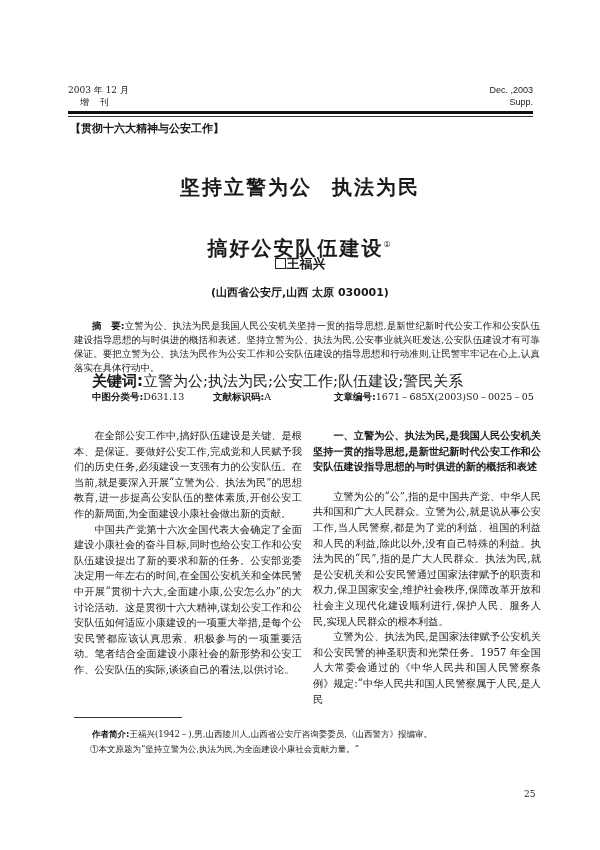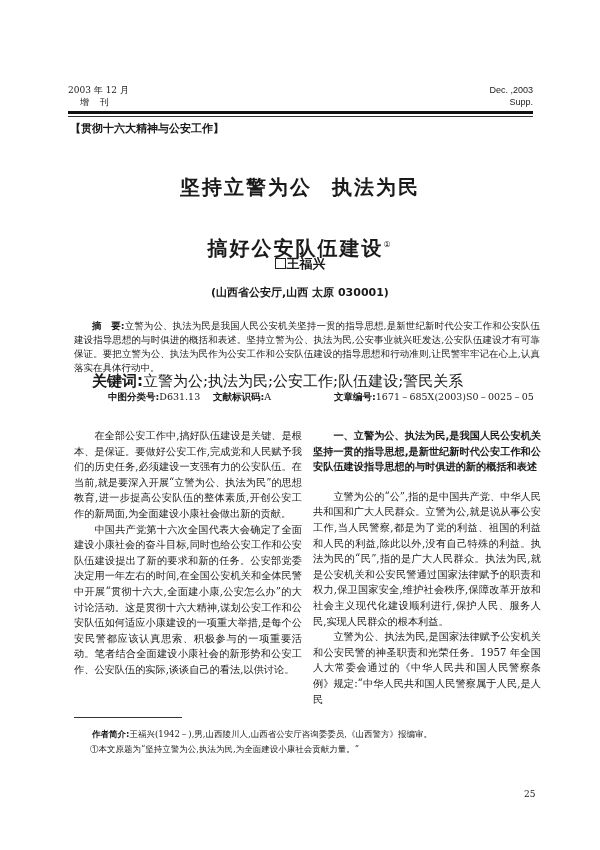--- a/index.html
+++ b/index.html
@@ -79,21 +79,21 @@
 </div>
 <div class="affil">(山西省公安厅,山西 太原 030001)</div>
 
 <div class="abstract">
   <span class="lbl">摘　要:</span><span>立警为公、执法为民是我国人民公安机关坚持一贯的指导思想,是新世纪新时代公安工作和公安队伍建设指导思想的与时俱进的概括和表述。坚持立警为公、执法为民,公安事业就兴旺发达,公安队伍建设才有可靠保证。要把立警为公、执法为民作为公安工作和公安队伍建设的指导思想和行动准则,让民警牢牢记在心上,认真落实在具体行动中。</span>
 </div>
 <div class="keywords">
   <span class="lbl">关键词:</span><span>立警为公;执法为民;公安工作;队伍建设;警民关系</span>
 </div>
 <div class="classline">
-  <span class="seg" style="left:16px"><span class="lbl">中图分类号:</span><span>D631.13</span></span>
+  <span class="seg" style="left:0"><span class="lbl">中图分类号:</span><span>D631.13</span></span>
   <span class="seg" style="left:121px"><span class="lbl">文献标识码:</span><span>A</span></span>
   <span class="seg" style="left:242px"><span class="lbl">文章编号:</span><span>1671－685X(2003)S0－0025－05</span></span>
 </div>
 
 <div class="col col-left">
   <p>在全部公安工作中,搞好队伍建设是关键、是根本、是保证。要做好公安工作,完成党和人民赋予我们的历史任务,必须建设一支强有力的公安队伍。在当前,就是要深入开展“立警为公、执法为民”的思想教育,进一步提高公安队伍的整体素质,开创公安工作的新局面,为全面建设小康社会做出新的贡献。</p>
   <p>中国共产党第十六次全国代表大会确定了全面建设小康社会的奋斗目标,同时也给公安工作和公安队伍建设提出了新的要求和新的任务。公安部党委决定用一年左右的时间,在全国公安机关和全体民警中开展“贯彻十六大,全面建小康,公安怎么办”的大讨论活动。这是贯彻十六大精神,谋划公安工作和公安队伍如何适应小康建设的一项重大举措,是每个公安民警都应该认真思索、积极参与的一项重要活动。笔者结合全面建设小康社会的新形势和公安工作、公安队伍的实际,谈谈自己的看法,以供讨论。</p>
 </div>
 <div class="col col-right">
   <p class="sec">一、立警为公、执法为民,是我国人民公安机关坚持一贯的指导思想,是新世纪新时代公安工作和公安队伍建设指导思想的与时俱进的新的概括和表述</p>

